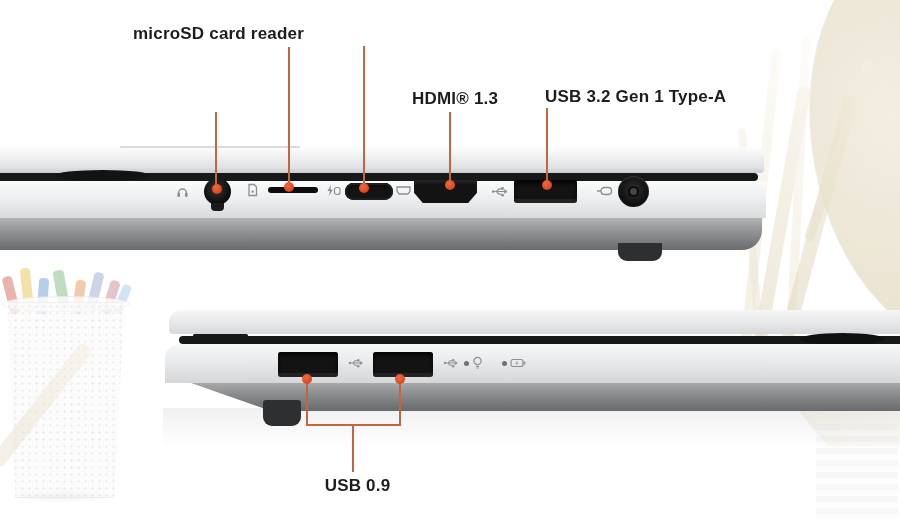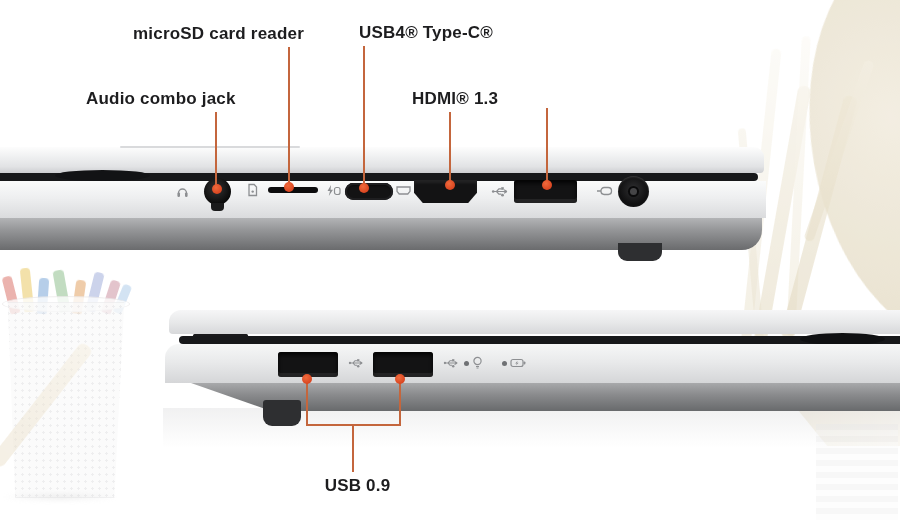--- a/index.html
+++ b/index.html
@@ -265,23 +265,22 @@
     <span class="glyph" style="left:347px;top:52px">
       <svg width="16" height="10" viewBox="0 0 16 10">
           <rect x="1" y="1.5" width="12" height="7" rx="2" fill="none" stroke="#8d8f92" stroke-width="1.2"></rect>
           <rect x="13.6" y="3.5" width="1.8" height="3" rx=".8" fill="#8d8f92"></rect>
           <polygon points="7.6,2.8 5.2,5.4 6.8,5.4 6,7.4 8.6,4.8 7,4.8" fill="#8d8f92"></polygon>
         </svg>
     </span>
   </div>
 
   <div class="callout-label lbl-microsd">microSD card reader</div>
-  <div class="callout-label lbl-usb4">USB4® Type-C®</div>
-  <div class="callout-label lbl-audio">Audio combo jack</div>
   <div class="callout-label lbl-hdmi">HDMI® 1.3</div>
+  <div class="callout-label lbl-usb32">USB 3.2 Gen 1 Type-A</div>
   <div class="callout-label lbl-usb20">USB 0.9</div>
 
   <div class="leader-line ln-audio"></div>
   <div class="leader-line ln-microsd"></div>
   <div class="leader-line ln-usb4"></div>
   <div class="leader-line ln-hdmi"></div>
   <div class="leader-line ln-usb32"></div>
   <div class="leader-dot dot-audio"></div>
   <div class="leader-dot dot-microsd"></div>
   <div class="leader-dot dot-usb4"></div>

